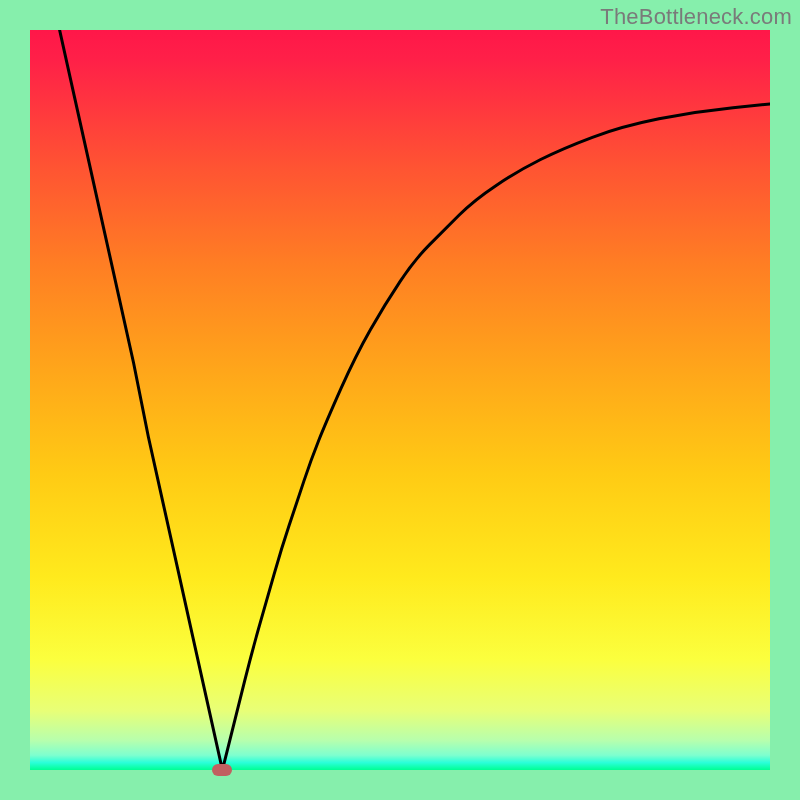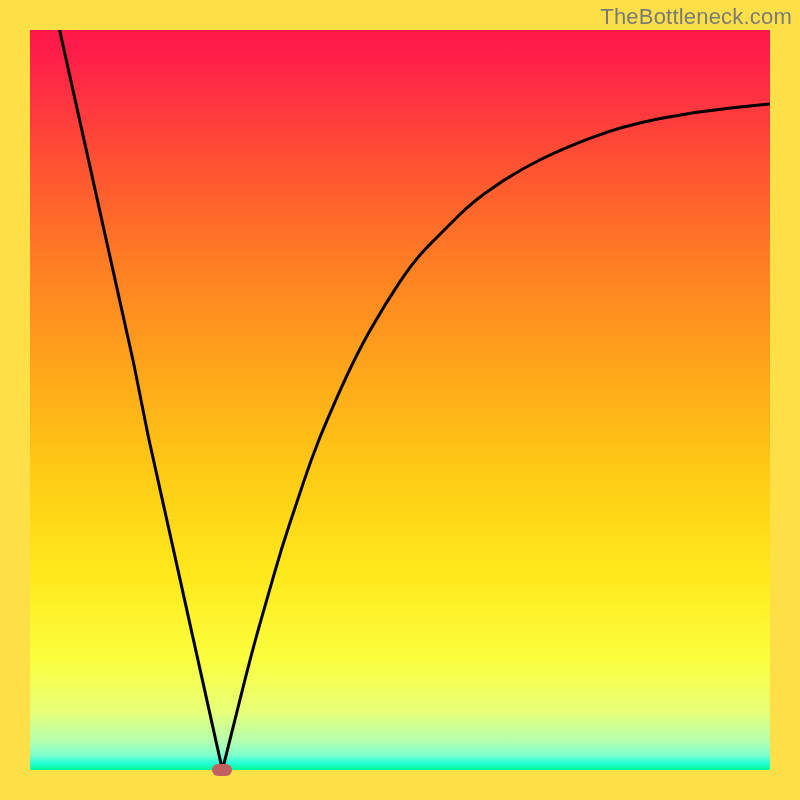--- a/index.html
+++ b/index.html
@@ -8,21 +8,21 @@
     width: 800px;
     height: 800px;
     overflow: hidden;
     background: #000;
     font-family: Arial, Helvetica, sans-serif;
   }
   .frame {
     position: relative;
     width: 800px;
     height: 800px;
-    background: #fde047;
+    background: #86efac;
   }
   .plot {
     position: absolute;
     left: 30px;
     top: 30px;
     width: 740px;
     height: 740px;
     background: linear-gradient(to bottom,
       #ff1749 0%,
       #ff2048 4%,

